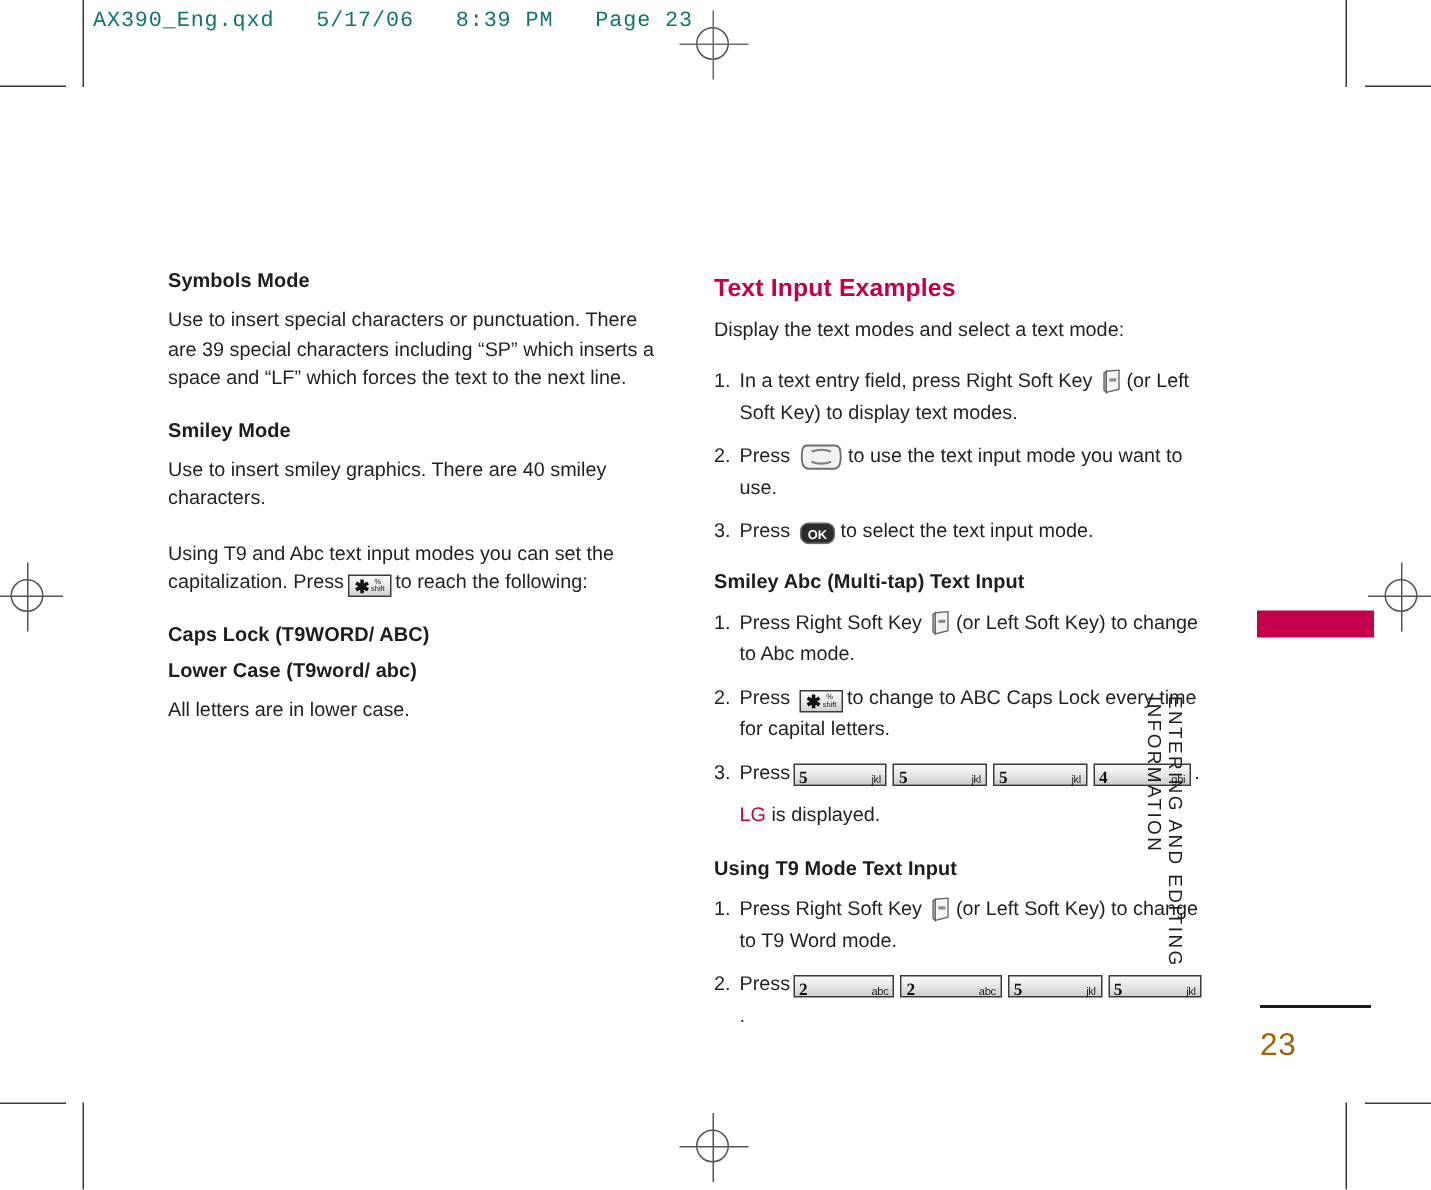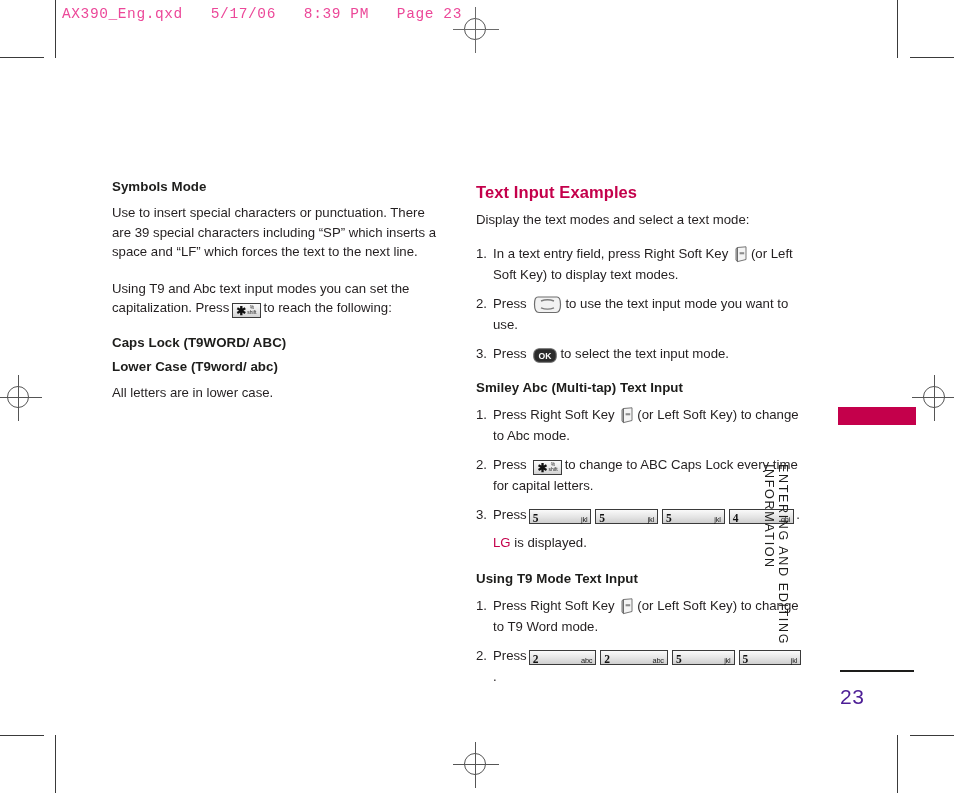--- a/index.html
+++ b/index.html
@@ -18,21 +18,21 @@
   }
 
   
   .prepress-header {
     position: absolute;
     top: 6px;
     left: 62px;
     font-family: "Liberation Mono", monospace;
     font-size: 14.5px;
     letter-spacing: 0.6px;
-    color: #ec4899;
+    color: #0f766e;
     white-space: pre;
   }
   .frame-line { position: absolute; background: #3a3a3a; }
   .v-left   { left: 55px;  top: 0;     width: 1px;  height: 58px; }
   .v-left-b { left: 55px;  top: 735px; width: 1px;  height: 58px; }
   .v-right  { left: 897px; top: 0;     width: 1px;  height: 58px; }
   .v-right-b{ left: 897px; top: 735px; width: 1px;  height: 58px; }
   .h-tl { left: 0;    top: 57px;  width: 44px; height: 1px; }
   .h-tr { left: 910px;top: 57px;  width: 44px; height: 1px; }
   .h-bl { left: 0;    top: 735px; width: 44px; height: 1px; }
@@ -233,21 +233,21 @@
     top: 656px;
     width: 74px;
     height: 1.6px;
     background: #1d1d1b;
   }
   .page-number {
     position: absolute;
     left: 840px;
     top: 671px;
     font-size: 21px;
-    color: #4c1d95;
+    color: #a16207;
     letter-spacing: 0.5px;
   }
 </style>
 </head>
 <body>
 
 <div class="prepress-header">AX390_Eng.qxd   5/17/06   8:39 PM   Page 23</div>
 
 <div class="frame-line v-left"></div>
 <div class="frame-line v-left-b"></div>
@@ -281,20 +281,24 @@
 
 <div class="page">
 
   <div class="col col-left">
 
     <div class="block">
       <h3 class="sub-title">Symbols Mode</h3>
       <p class="body-text">Use to insert special characters or punctuation. There are 39 special characters including “SP” which inserts a space and “LF” which forces the text to the next line.</p>
     </div>
 
+    <div class="block">
+      <h3 class="sub-title">Smiley Mode</h3>
+      <p class="body-text">Use to insert smiley graphics. There are 40 smiley characters.</p>
+    </div>
 
     <div class="block">
       <p class="body-text"><span>Using T9 and Abc text input modes you can set the capitalization. Press</span><span class="starkey key-icon"><span class="star">✱</span><span class="shift"><i>%</i><i>shift</i></span></span><span>to reach the following:</span></p>
     </div>
 
 
     <div class="block">
       <h3 class="sub-title">Caps Lock (T9WORD/ ABC)</h3>
     </div>
 

